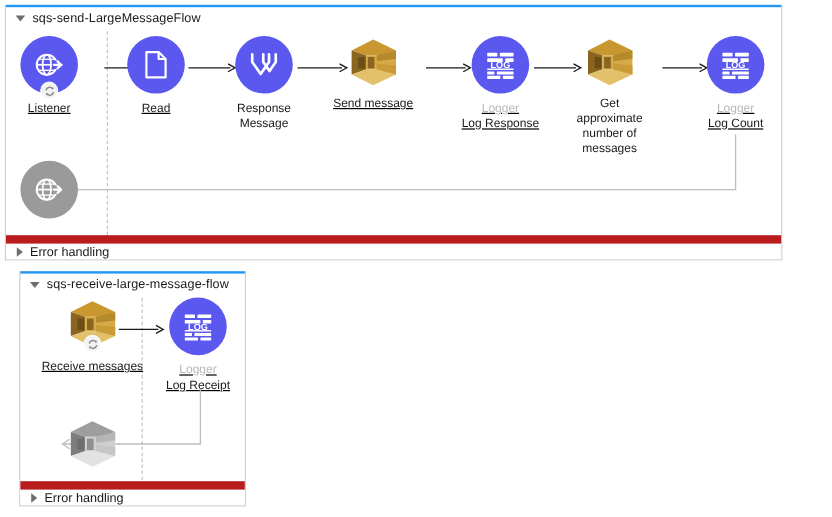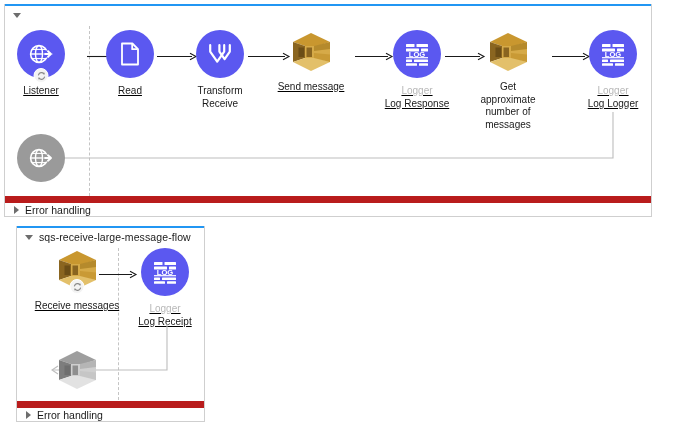--- a/index.html
+++ b/index.html
@@ -147,20 +147,21 @@
 </head>
 <body>
 
 <div id="canvas">
 
   <div class="flow" id="flow1" style="left:4px; top:4px; width:648px; height:213px;">
     <div class="flow-accent"></div>
 
     <div class="flow-header">
       <span class="tri"></span>
+      <span class="flow-title">sqs-send-LargeMessageFlow</span>
     </div>
 
     <div class="vsep" style="left:84px; top:22px; height:170px;"></div>
 
     <div class="node" style="left:-12px; top:26px;">
       <div class="node-icon">
         <div class="circle">
           <svg width="26" height="26" viewBox="0 0 26 26" aria-hidden="true">
             <circle cx="11" cy="13" r="8.4" fill="none" stroke="#fff" stroke-width="1.6"></circle>
             <ellipse cx="11" cy="13" rx="3.5" ry="8.4" fill="none" stroke="#fff" stroke-width="1.4"></ellipse>
@@ -220,21 +221,21 @@
       <div class="node-icon">
         <div class="circle">
           <svg width="26" height="24" viewBox="0 0 26 24" aria-hidden="true">
             <path d="M3.2 3.2V9.6L10.2 19.6L17.2 9.6V3.2" fill="none" stroke="#fff" stroke-width="2.2" stroke-linejoin="round" stroke-linecap="round"></path>
             <path d="M12.4 3.2V9.6L17.6 17.2L22.8 9.6V3.2" fill="none" stroke="#fff" stroke-width="2.2" stroke-linejoin="round" stroke-linecap="round"></path>
           </svg>
         </div>
       </div>
       <div class="node-labels">
         <span class="lbl-type"></span>
-        <span class="lbl-name" style="display:inline-block;max-width:60px;">Transform Receive</span>
+        <span class="lbl-name" style="display:inline-block;max-width:60px;">Response Message</span>
       </div>
     </div>
 
     <div class="arrow" style="left:243px; top:48px; width:42px;">
       <svg width="42" height="9" viewBox="0 0 42 9">
           <line x1="0" y1="4.5" x2="37" y2="4.5" stroke="#1a1a1a" stroke-width="1.1"></line>
           <path d="M35 1.2 L41 4.5 L35 7.8" fill="none" stroke="#1a1a1a" stroke-width="1.1"></path>
         </svg>
     </div>
 
@@ -336,21 +337,21 @@
               <rect x="3" y="22.2" width="11" height="2.6" rx=".5"></rect>
               <rect x="16" y="22.2" width="9" height="2.6" rx=".5"></rect>
               <rect x="3" y="16.1" width="22" height="1.2"></rect>
             </g>
             <text x="14" y="15.6" font-family="Liberation Sans, sans-serif" font-size="7.6" font-weight="bold" fill="#fff" text-anchor="middle">LOG</text>
           </svg>
         </div>
       </div>
       <div class="node-labels">
         <span class="lbl-type">Logger</span>
-        <span class="lbl-name">Log Logger</span>
+        <span class="lbl-name">Log Count</span>
       </div>
     </div>
 
     <div class="errline" style="left:22px; top:108px; width:588px; height:48px;">
       <svg width="588" height="48" viewBox="0 0 588 48">
         <path d="M586 0 V46 H8" fill="none" stroke="#bdbdbd" stroke-width="1.1"></path>
         <path d="M13 42 L7 46 L13 50" fill="none" stroke="#bdbdbd" stroke-width="1.1"></path>
       </svg>
     </div>
 

